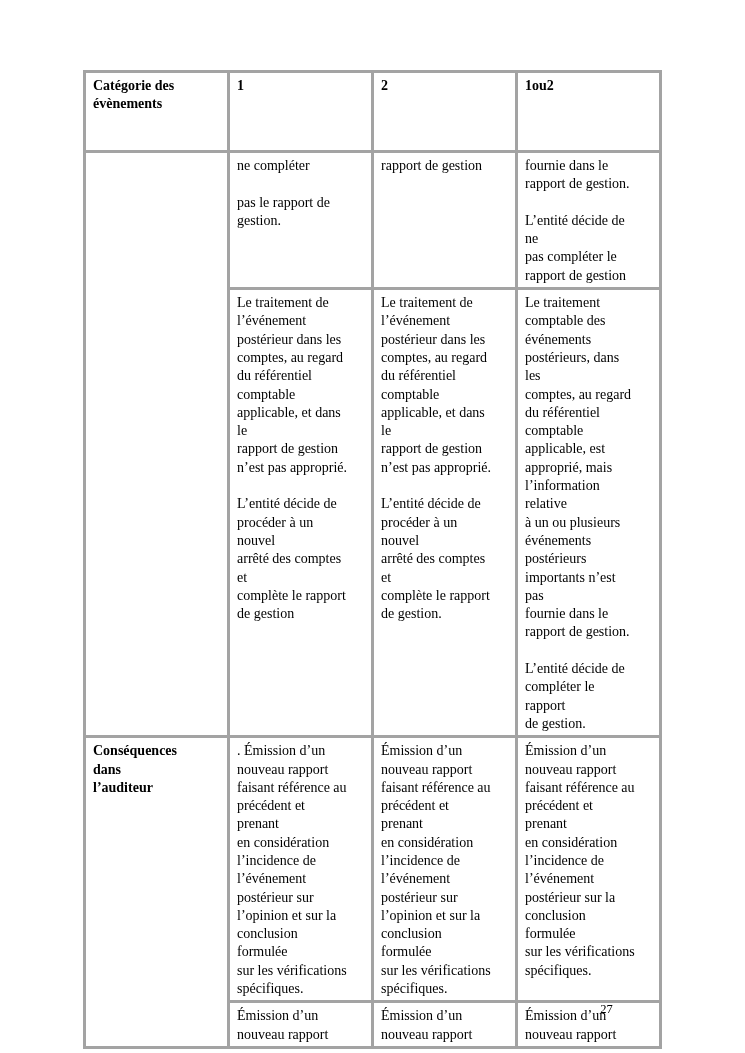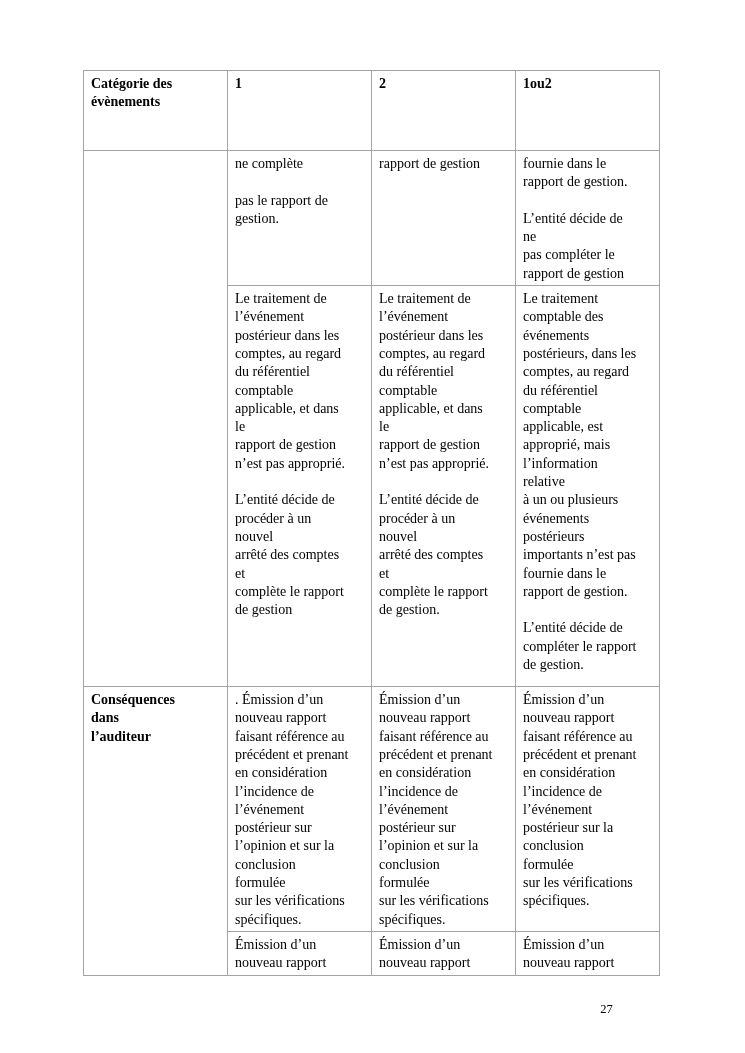--- a/index.html
+++ b/index.html
@@ -19,21 +19,21 @@
   table.doc-table {
     position: absolute;
     left: 83px;
     top: 70px;
     width: 576px;
     border-collapse: collapse;
     table-layout: fixed;
   }
   table.doc-table col { width: 144px; }
   table.doc-table td {
-    border: 1px solid #a3a3a3;
+    border: 3px solid #a3a3a3;
     vertical-align: top;
     padding: 4px 22px 2px 7px;
     font-size: 14px;
     line-height: 18.3px;
     white-space: pre-line;
     overflow: hidden;
   }
   td.bold { font-weight: bold; }
   tr.r-header       { height: 80px; }
   tr.r-top          { height: 131px; }
@@ -67,21 +67,21 @@
         <tr class="r-header">
       <td class="bold">Catégorie des
 évènements</td>
       <td class="bold">1</td>
       <td class="bold">2</td>
       <td class="bold">1ou2</td>
     </tr>
 
     <tr class="r-top">
       <td rowspan="2"></td>
-      <td>ne complète
+      <td>ne compléter
 
 pas le rapport de
 gestion.</td>
       <td>rapport de gestion</td>
       <td>fournie dans le
 rapport de gestion.
 
 L’entité décide de ne
 pas compléter le
 rapport de gestion</td>

